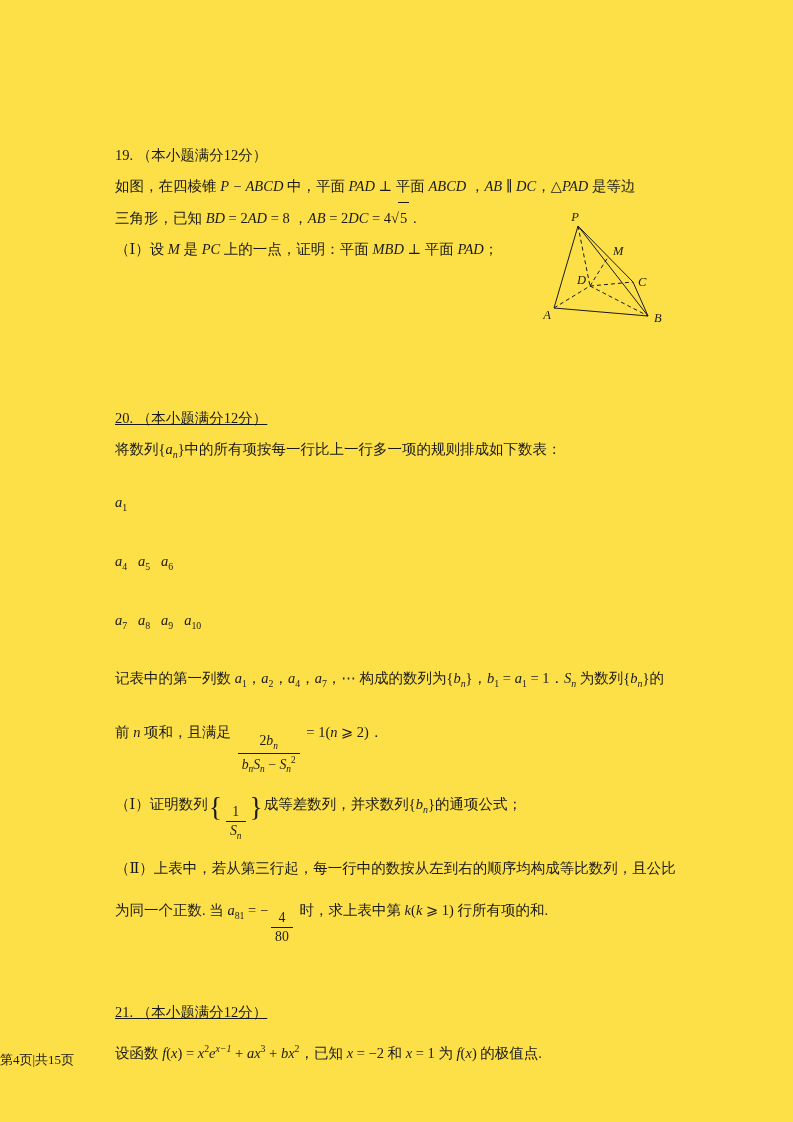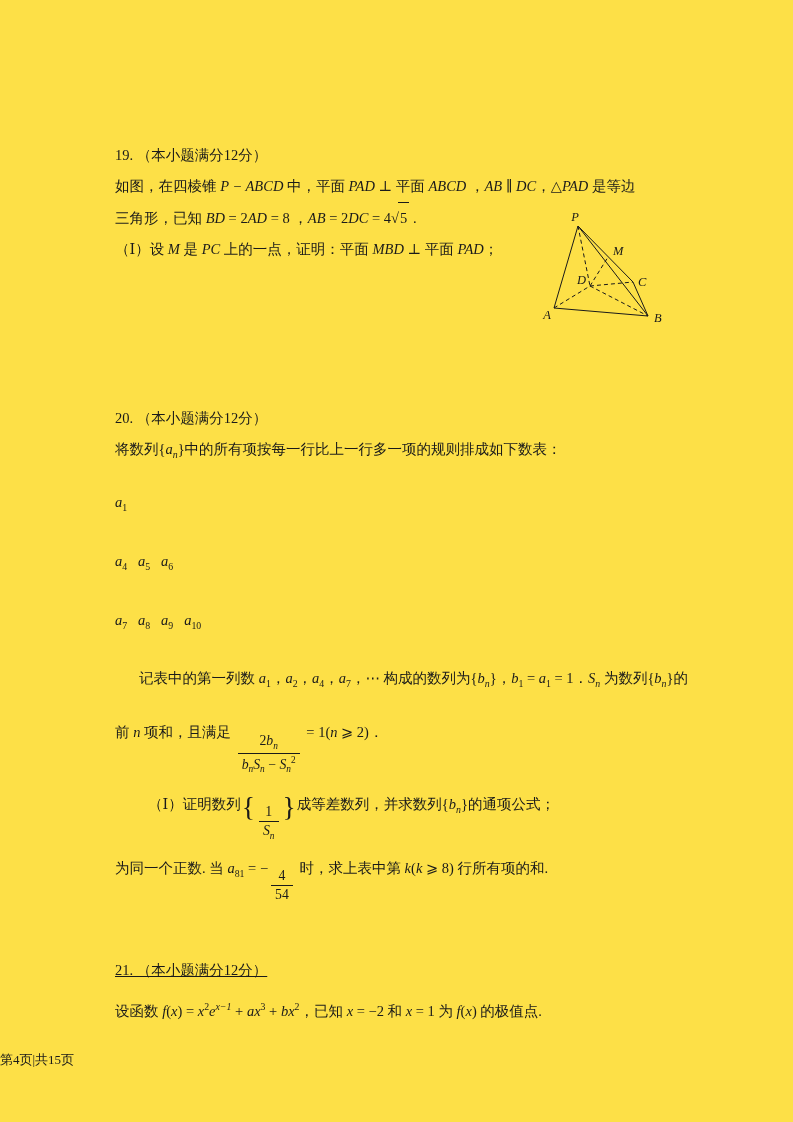--- a/index.html
+++ b/index.html
@@ -19,25 +19,25 @@
   .it{font-style:italic;}
   sub,sup{font-size:0.68em;font-style:inherit;}
   sub.it,sup.it{font-style:italic;}
   .big{font-size:1.9em;line-height:1;vertical-align:-0.28em;font-weight:400;padding:0 1px;}
   .frac{display:inline-flex;flex-direction:column;vertical-align:-0.55em;margin:0 3px;line-height:1.15;font-size:0.95em;}
   .frac .num{display:block;padding:0 4px 1px 4px;border-bottom:1px solid #1a1a1a;text-align:center;white-space:nowrap;}
   .frac .den{display:block;padding:1px 4px 0 4px;text-align:center;white-space:nowrap;}
   .sqrt{white-space:nowrap;}
   .sqrt .radc{display:inline-block;border-top:1px solid #1a1a1a;padding:0 2px;margin-left:-1px;}
   .prob19 .line{line-height:31px;}
-  .h20{margin-top:138px;}
+  .h20{margin-top:138px;text-decoration:underline;}
   .row{margin-top:11px;line-height:42px;}
-  .p20p1{margin-top:14px;line-height:34px;text-align:right;}
+  .p20p1{margin-top:14px;line-height:34px;}
   .p20p2{margin-top:4px;line-height:56px;}
-  .p20q1{margin-top:2px;line-height:54px;margin-left:33px;}
+  .p20q1{margin-top:2px;line-height:54px;}
   .p20q2a{margin-top:10px;line-height:32px;}
   .p20q2b{margin-top:0px;line-height:52px;}
   .h21{margin-top:52px;text-decoration:underline;}
   .p21l1{margin-top:4px;line-height:34px;}
   .fig{position:absolute;left:538px;top:210px;}
   .fig line{stroke:#1a1a1a;stroke-width:1;}
   .fig .dash{stroke-dasharray:4 3;}
   .fig text{font-family:"Liberation Serif","DejaVu Serif",serif;font-style:italic;font-size:12.5px;fill:#1a1a1a;}
   .footer{position:absolute;left:0;right:0;top:1051px;font-size:13px;color:#1a1a1a;}
 </style>
@@ -83,24 +83,25 @@
     <div class="line row"><span class="it">a</span><sub>7</sub><span>&nbsp;&nbsp;&nbsp;</span><span class="it">a</span><sub>8</sub><span>&nbsp;&nbsp;&nbsp;</span><span class="it">a</span><sub>9</sub><span>&nbsp;&nbsp;&nbsp;</span><span class="it">a</span><sub>10</sub></div>
     <div class="line p20p1"><span>记表中的第一列数 </span><span class="it">a</span><sub>1</sub><span>，</span><span class="it">a</span><sub>2</sub><span>，</span><span class="it">a</span><sub>4</sub><span>，</span><span class="it">a</span><sub>7</sub><span>，⋯ 构成的数列为</span><span>{</span><span class="it">b</span><sub class="it">n</sub><span>}</span><span>，</span><span class="it">b</span><sub>1</sub><span> = </span><span class="it">a</span><sub>1</sub><span> = 1．</span><span class="it">S</span><sub class="it">n</sub><span> 为数列</span><span>{</span><span class="it">b</span><sub class="it">n</sub><span>}</span><span>的</span></div>
     <div class="line p20p2"><span>前 </span><span class="it">n</span><span> 项和，且满足 </span><span class="frac">
           <span class="num"><span>2</span><span class="it">b</span><sub class="it">n</sub></span>
           <span class="den"><span class="it">b</span><sub class="it">n</sub><span class="it">S</span><sub class="it">n</sub><span> − </span><span class="it">S</span><sub class="it">n</sub><sup>2</sup></span>
         </span><span> = 1(</span><span class="it">n</span><span> ⩾ 2)．</span></div>
     <div class="line p20q1"><span>（Ⅰ）证明数列</span><span class="big">{</span><span class="frac">
           <span class="num"><span>1</span></span>
           <span class="den"><span class="it">S</span><sub class="it">n</sub></span>
         </span><span class="big">}</span><span>成等差数列，并求数列</span><span>{</span><span class="it">b</span><sub class="it">n</sub><span>}</span><span>的通项公式；</span></div>
+    <div class="line p20q2a"><span>（Ⅱ）上表中，若从第三行起，每一行中的数按从左到右的顺序均构成等比数列，且公比</span></div>
     <div class="line p20q2b"><span>为同一个正数. 当 </span><span class="it">a</span><sub>81</sub><span> = −</span><span class="frac">
           <span class="num"><span>4</span></span>
-          <span class="den"><span>54</span></span>
-        </span><span> 时，求上表中第 </span><span class="it">k</span><span>(</span><span class="it">k</span><span> ⩾ 8) 行所有项的和.</span></div>
+          <span class="den"><span>80</span></span>
+        </span><span> 时，求上表中第 </span><span class="it">k</span><span>(</span><span class="it">k</span><span> ⩾ 1) 行所有项的和.</span></div>
   </section>
 
   <section class="prob prob21">
     <div class="line h21">21. （本小题满分12分）</div>
     <div class="line p21l1"><span>设函数 </span><span class="it">f</span><span>(</span><span class="it">x</span><span>) = </span><span class="it">x</span><sup>2</sup><span class="it">e</span><sup class="it">x−1</sup><span> + </span><span class="it">ax</span><sup>3</sup><span> + </span><span class="it">bx</span><sup>2</sup><span>，已知 </span><span class="it">x</span><span> = −2 和 </span><span class="it">x</span><span> = 1 为 </span><span class="it">f</span><span>(</span><span class="it">x</span><span>) 的极值点.</span></div>
   </section>
 
   <div class="footer">第4页|共15页</div>
 
 </div>

